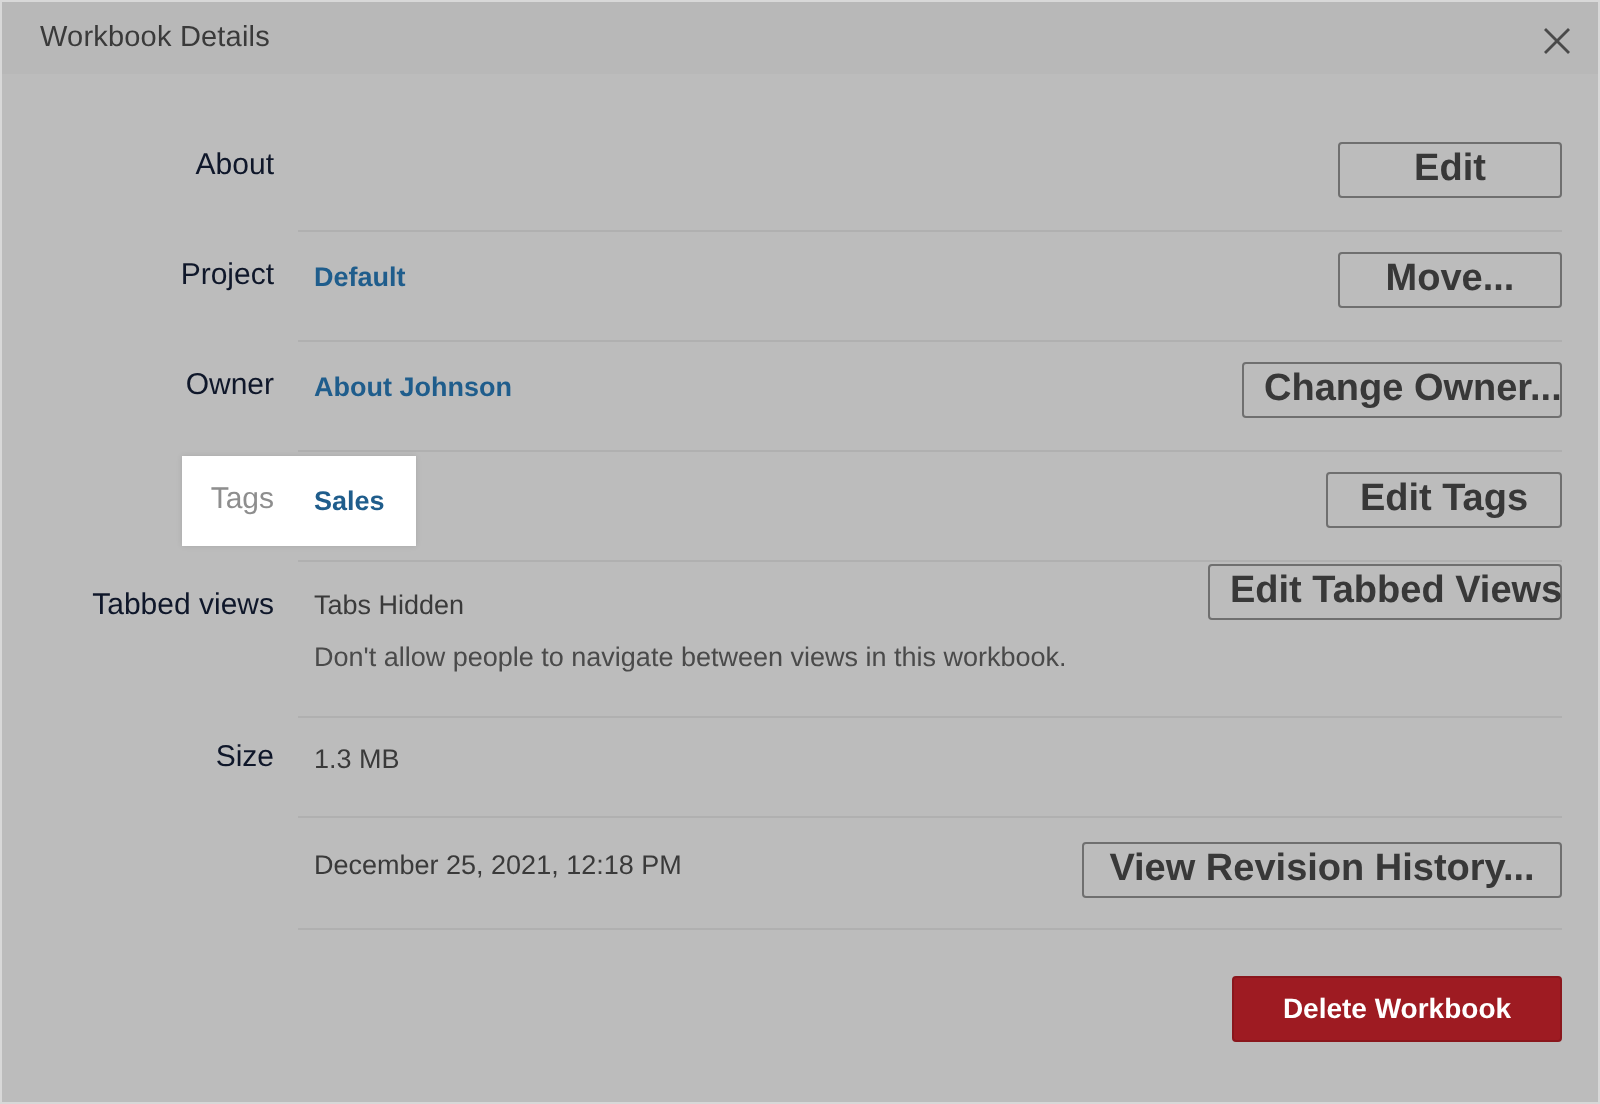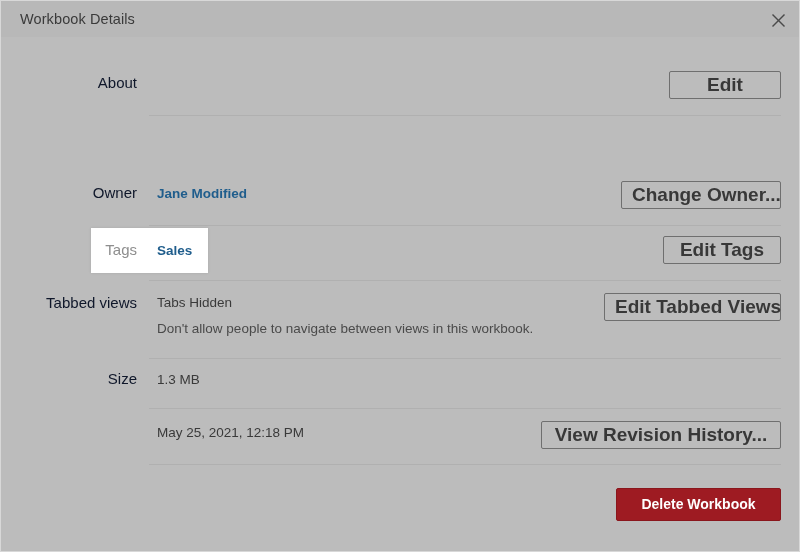--- a/index.html
+++ b/index.html
@@ -190,51 +190,57 @@
   </div>
 
   <div class="body">
 
     <div class="row" style="top:24px;height:55px;">
       <div class="label" style="top:13px;">About</div>
       <button class="btn right-aligned" style="top:10px;width:112px;">Edit</button>
       <div class="divider"></div>
     </div>
 
+    <div class="row" style="top:79px;height:55px;">
+      <div class="label" style="top:13px;">Project</div>
+      <div class="value link" style="top:15px;">Default</div>
+      <button class="btn right-aligned" style="top:10px;width:112px;">Move...</button>
+      <div class="divider"></div>
+    </div>
 
     <div class="row" style="top:134px;height:55px;">
       <div class="label" style="top:13px;">Owner</div>
-      <div class="value link" style="top:15px;">Jane Modified</div>
+      <div class="value link" style="top:15px;">About Johnson</div>
       <button class="btn right-aligned" style="top:10px;width:160px;">Change Owner...</button>
       <div class="divider"></div>
     </div>
 
     <div class="row" style="top:189px;height:55px;">
       <div class="label" style="top:13px;">Tags</div>
       <div class="value link" style="top:15px;">Sales</div>
       <button class="btn right-aligned" style="top:10px;width:118px;">Edit Tags</button>
       <div class="divider"></div>
     </div>
 
     <div class="row" style="top:244px;height:78px;">
       <div class="label" style="top:13px;">Tabbed views</div>
       <div class="value" style="top:14px;">Tabs Hidden</div>
       <div class="value sub" style="top:40px;">Don't allow people to navigate between views in this workbook.</div>
-      <button class="btn right-aligned" style="top:12px;width:177px;">Edit Tabbed Views</button>
+      <button class="btn right-aligned" style="top:1px;width:177px;">Edit Tabbed Views</button>
       <div class="divider"></div>
     </div>
 
     <div class="row" style="top:322px;height:50px;">
       <div class="label" style="top:11px;">Size</div>
       <div class="value" style="top:13px;">1.3 MB</div>
       <div class="divider"></div>
     </div>
 
     <div class="row" style="top:372px;height:56px;">
-      <div class="value" style="top:16px;">May 25, 2021, 12:18 PM</div>
+      <div class="value" style="top:16px;">December 25, 2021, 12:18 PM</div>
       <button class="btn right-aligned" style="top:12px;width:240px;">View Revision History...</button>
       <div class="divider"></div>
     </div>
 
     <div class="row" style="top:428px;height:82px;padding-left:48px;">
       <button class="btn-danger" style="top:23px;width:165px;">Delete Workbook</button>
     </div>
 
   </div>
 

